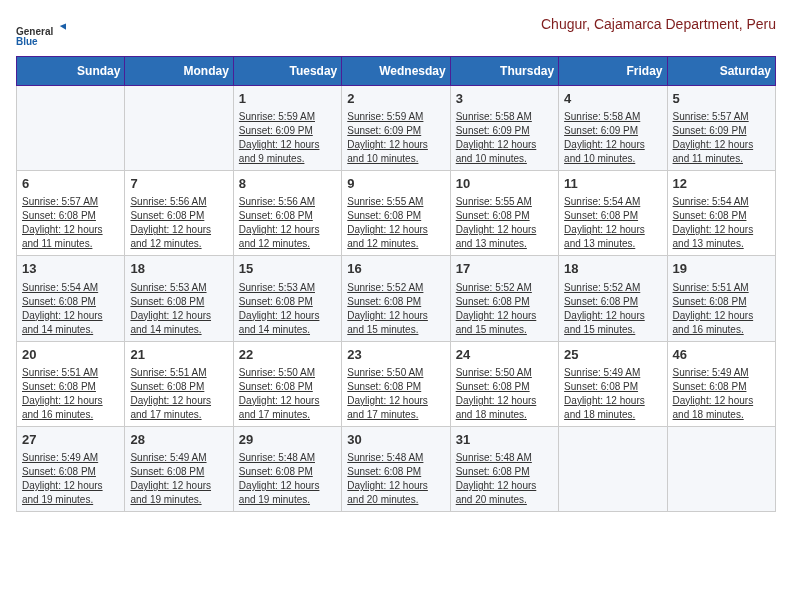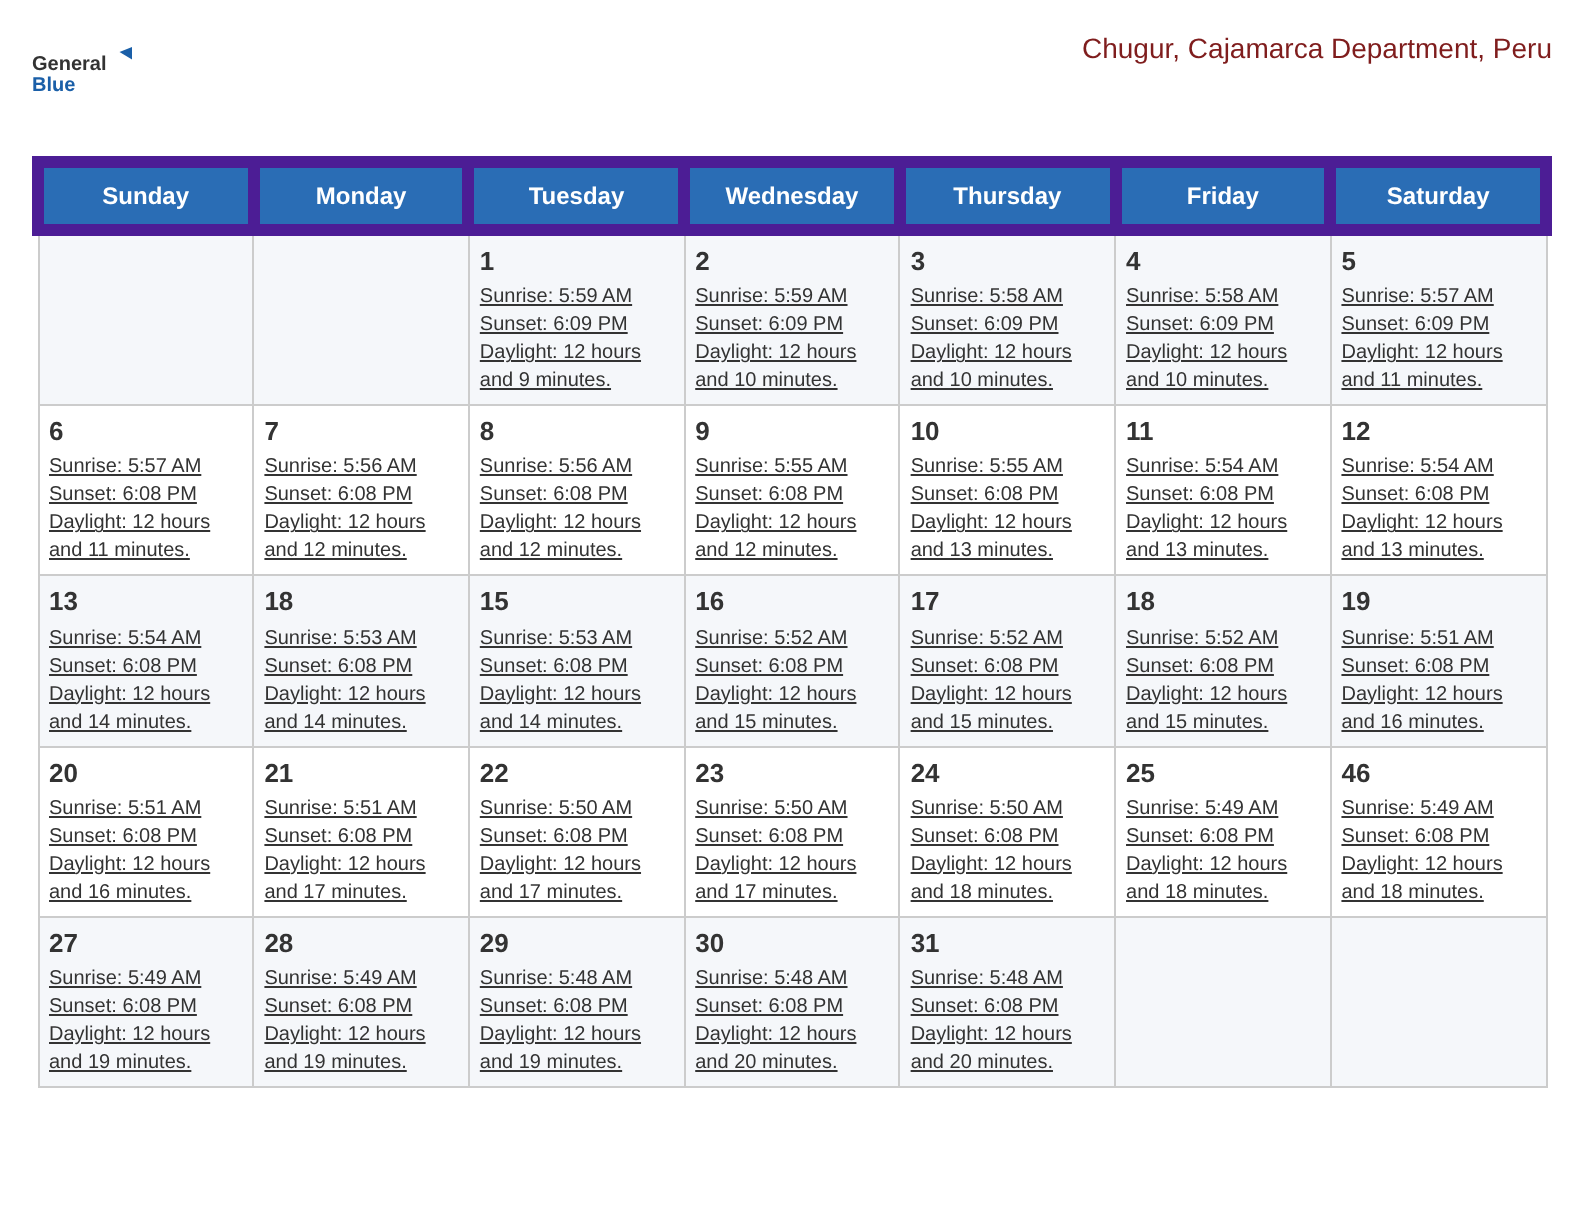--- a/index.html
+++ b/index.html
@@ -7,21 +7,21 @@
       font-family: Arial, sans-serif;
       background: #fff;
       width: 792px;
       min-height: 612px;
       padding: 16px;
     }
     .header {
       display: flex;
       justify-content: space-between;
       align-items: flex-start;
-      margin-bottom: 22px;
+      margin-bottom: 0;
     }
     .logo {
       display: flex;
       align-items: center;
       gap: 4px;
     }
     .title-block {
       text-align: right;
     }
     .month-title {
@@ -36,24 +36,24 @@
     }
     table {
       width: 100%;
       border-collapse: collapse;
       font-size: 10.5px;
     }
     thead tr th {
       background-color: #2a6db5;
       color: #fff;
       padding: 7px 4px;
-      text-align: center;
+      text-align: right;
       font-size: 12px;
       font-weight: bold;
-      border: 6px solid #4c1d95;
+      border: 1px solid #4c1d95;
     }
     tbody tr td {
       border: 1px solid #ccc;
       vertical-align: top;
       padding: 4px 5px;
       width: calc(100% / 7);
       min-height: 80px;
       height: 80px;
       color: #333;
       line-height: 1.4;

